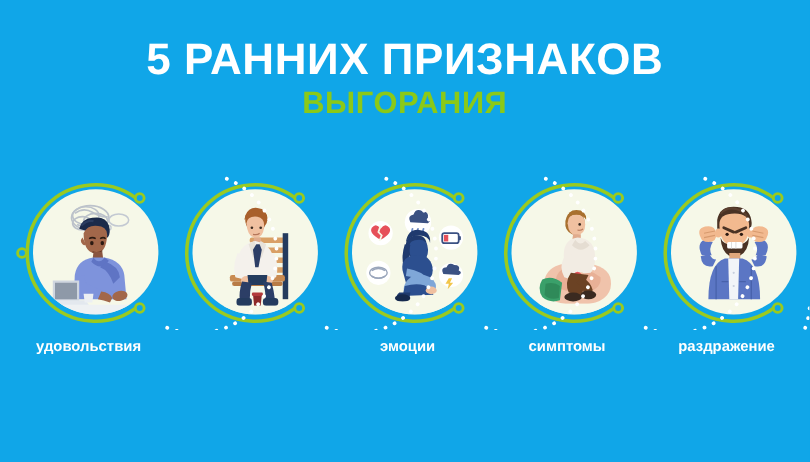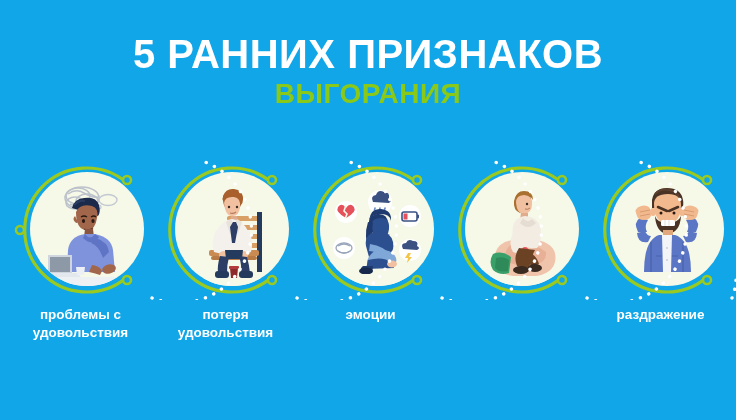--- a/index.html
+++ b/index.html
@@ -332,31 +332,27 @@
         <path d="M297 138 A 62 62 0 0 0 350 2"></path>
         <path d="M442 138 A 62 62 0 0 0 495 2"></path>
         <path d="M587 138 A 62 62 0 0 0 640 2"></path>
         <path d="M732 138 A 62 62 0 0 0 736 120"></path>
       </g>
     </svg>
   </div>
 
   <div id="labels-row">
     <div class="label label-0">
-      <div>проблемы с</div>
-      <div>удовольствия</div>
-    </div>
-    <div class="label label-1">
-      <div>потеря</div>
       <div>удовольствия</div>
     </div>
     <div class="label label-2">
       <div>эмоции</div>
     </div>
     <div class="label label-3">
+      <div>симптомы</div>
     </div>
     <div class="label label-4">
       <div>раздражение</div>
       <div></div>
     </div>
   </div>
 
 </div>
 
 </body></html>

